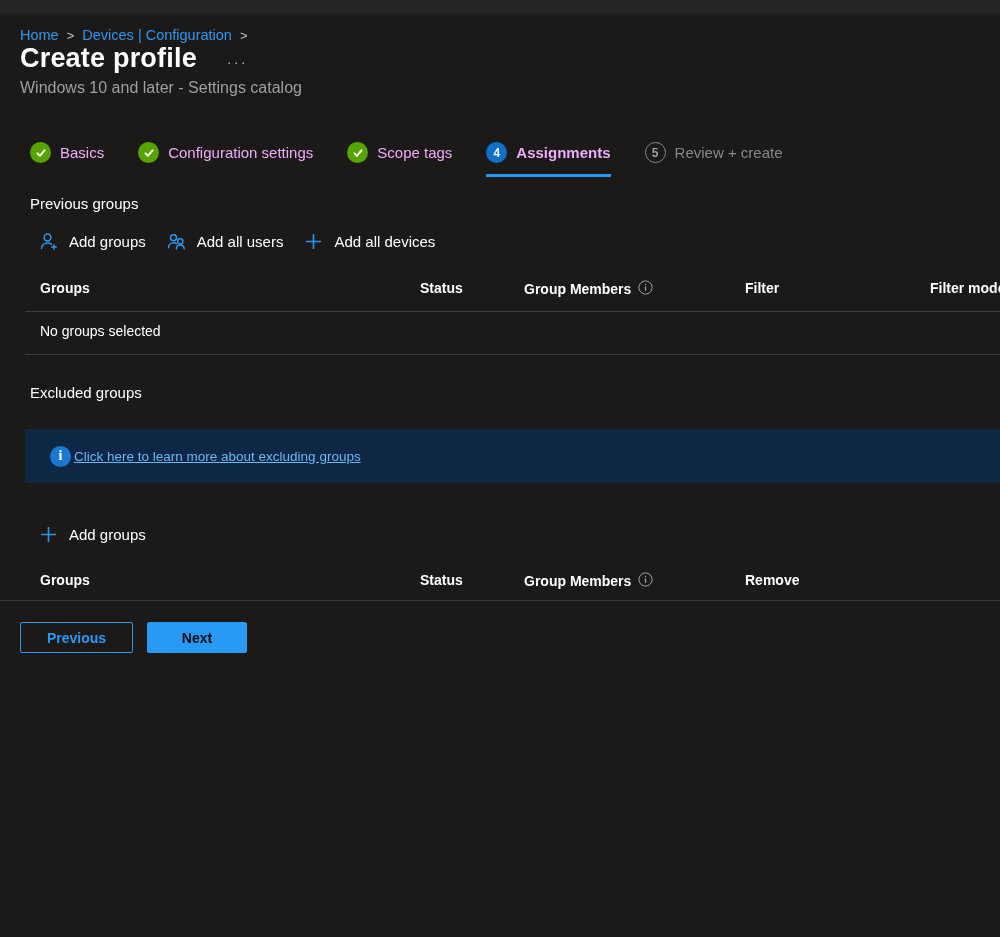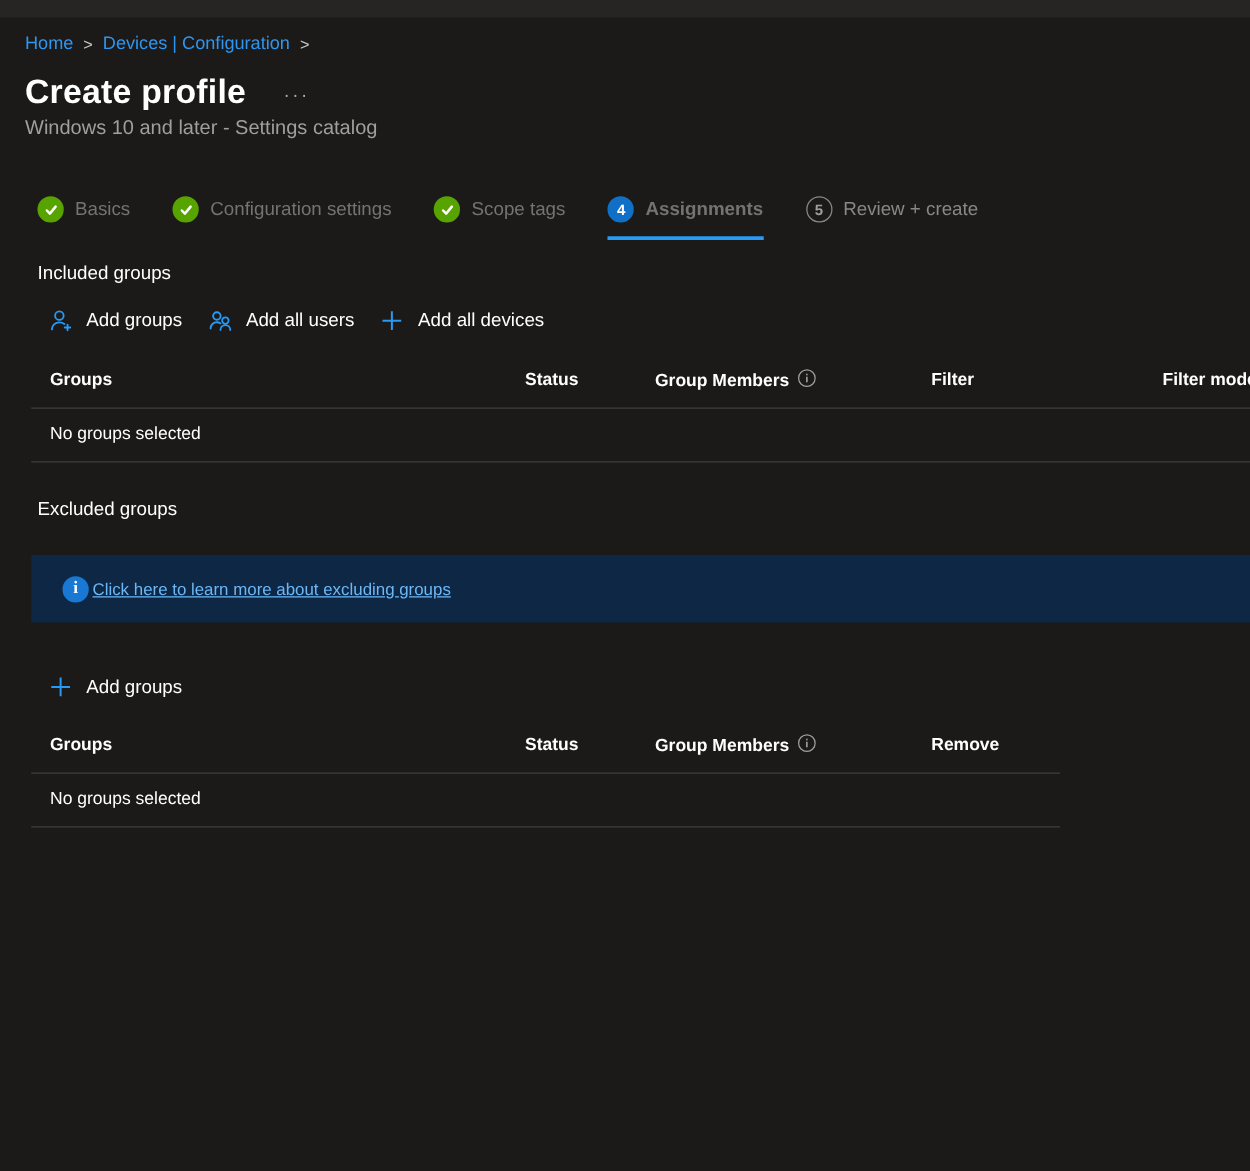--- a/index.html
+++ b/index.html
@@ -12,38 +12,38 @@
   #page { position:relative; width:1000px; height:670px; overflow:hidden; }
   .topstrip { height:14px; background:#262524; }
   .content { padding-left:20px; }
 
   
   .breadcrumb { margin-top:13px; font-size:14.5px; display:flex; align-items:center; }
   .breadcrumb a { color:#2e96f0; text-decoration:none; cursor:pointer; }
   .crumb-sep { color:#c8c6c4; margin:0 8px; font-size:13px; }
 
   
-  .title-row { margin-top:15px; display:flex; align-items:center; }
+  .title-row { margin-top:0; display:flex; align-items:center; }
   h1 { margin:0; font-size:27px; font-weight:700; letter-spacing:.2px; }
   .ellipsis { margin-left:30px; margin-top:6px; color:#b3b0ad; font-size:15px; letter-spacing:2px; cursor:pointer; }
   .subtitle { margin-top:5px; color:#a19f9d; font-size:16px; }
 
   
   .steps { display:flex; align-items:flex-start; margin-top:45px; gap:34px; margin-left:10px; }
   .step { display:flex; align-items:center; gap:9px; padding-bottom:11px; cursor:pointer; }
   .step.active { border-bottom:3px solid #2899f5; }
   .step-circle {
     width:21px; height:21px; border-radius:50%; flex:0 0 21px;
     display:flex; align-items:center; justify-content:center;
     font-size:12px; font-weight:700;
   }
   .step.done .step-circle { background:#57a300; }
   .step.active .step-circle { background:#1070c8; color:#fff; }
   .step.upcoming .step-circle { border:1px solid #8a8886; color:#a19f9d; }
-  .step-label { font-size:15px; color:#737373; }
+  .step-label { font-size:15px; color:#f0abfc; }
   .step.active .step-label { font-weight:700; }
   .step.upcoming .step-label { color:#8a8886; }
 
   
   .section-heading { margin:18px 0 0 10px; font-size:15px; font-weight:400; color:#ffffff; }
 
   
   .actions { margin:19px 0 0 18px; display:flex; align-items:center; gap:20px; }
   .action-btn {
     background:none; border:none; padding:0; display:flex; align-items:center; gap:10px;
@@ -136,21 +136,21 @@
       <div class="step active">
         <span class="step-circle">4</span>
         <span class="step-label">Assignments</span>
       </div>
       <div class="step upcoming">
         <span class="step-circle">5</span>
         <span class="step-label">Review + create</span>
       </div>
     </div>
 
-    <h2 class="section-heading">Included groups</h2>
+    <h2 class="section-heading">Previous groups</h2>
 
     <div class="actions">
       <button class="action-btn">
         <span class="aicon">
           <svg width="21" height="21" viewBox="0 0 21 21" fill="none">
             <circle cx="9.5" cy="6.5" r="3.4" stroke="currentColor" stroke-width="1.5"></circle>
             <path d="M3.5 17.5c0-3.3 2.7-5.6 6-5.6 1.5 0 2.9.5 4 1.3" stroke="currentColor" stroke-width="1.5" stroke-linecap="round"></path>
             <path d="M16 13.8v4.4M13.8 16h4.4" stroke="currentColor" stroke-width="1.5" stroke-linecap="round"></path>
           </svg>
         </span>
@@ -237,13 +237,17 @@
       </div>
       <div class="trow">
         <div class="cell-first">No groups selected</div>
         <div></div>
           <div></div>
           <div></div>
       </div>
     </div>
   </div>
 
+  <div class="footer">
+    <button class="btn btn-outline">Previous</button>
+    <button class="btn btn-primary">Next</button>
+  </div>
 </div>
 
 </body></html>

